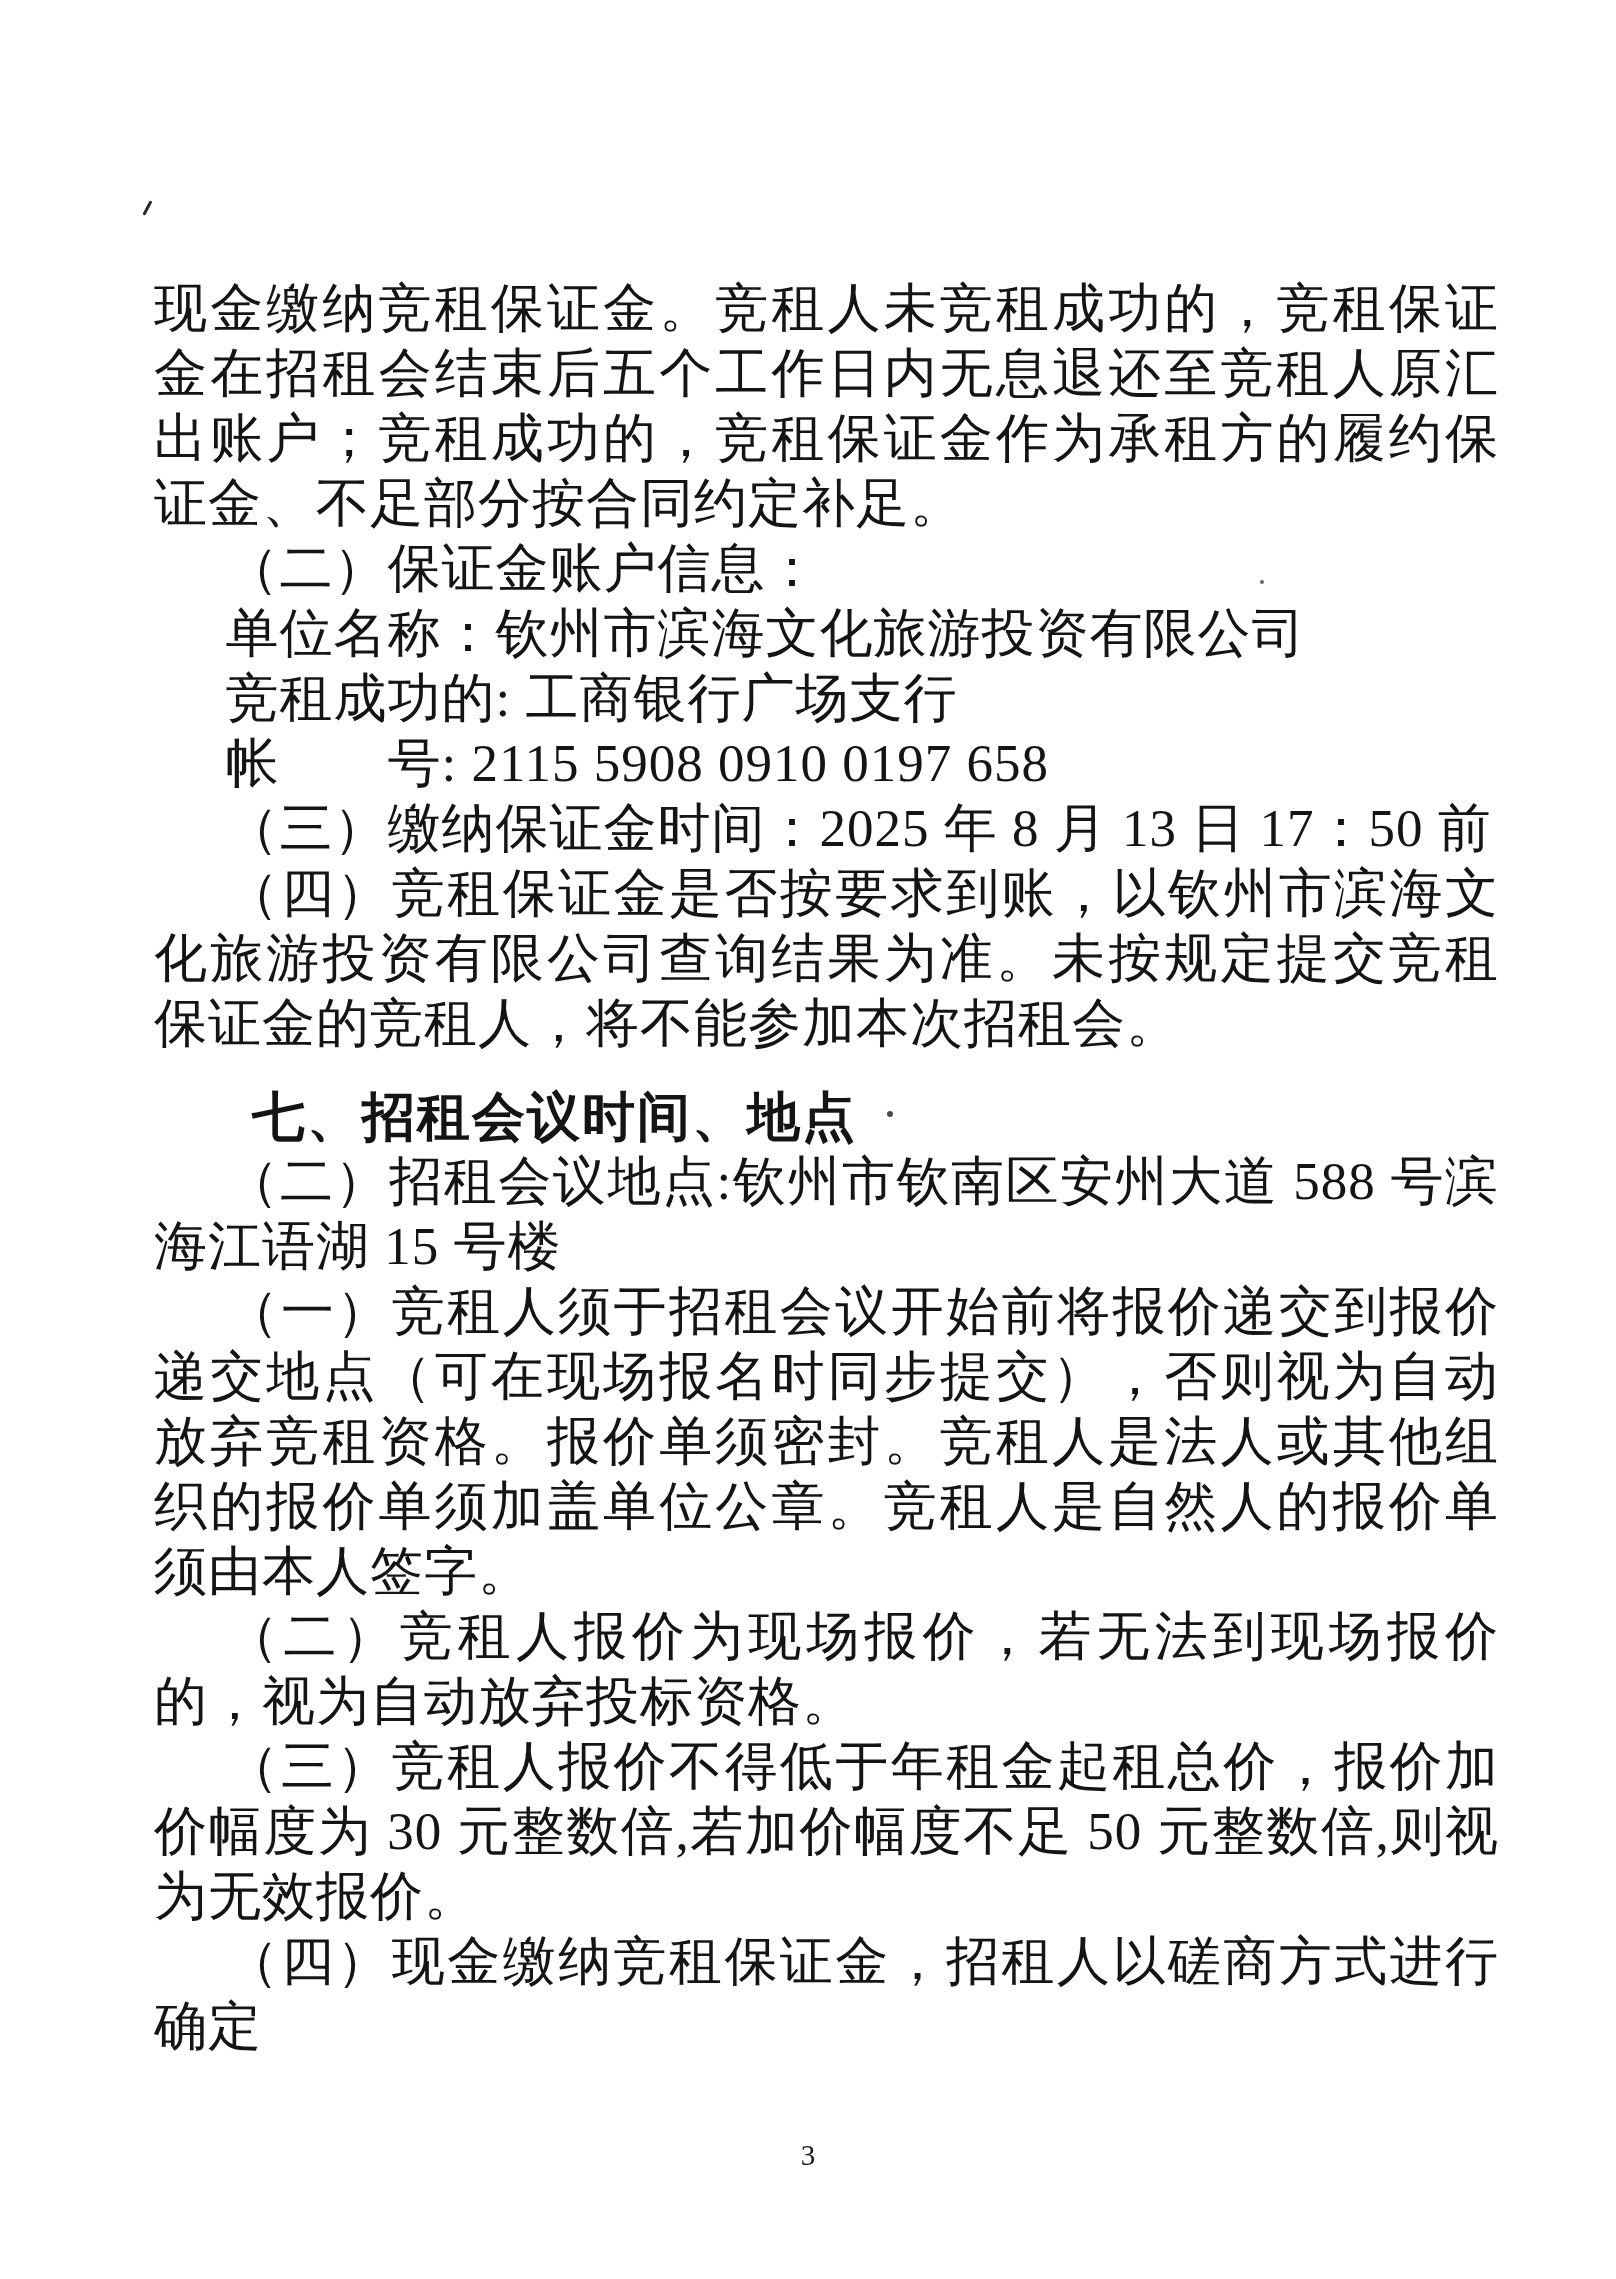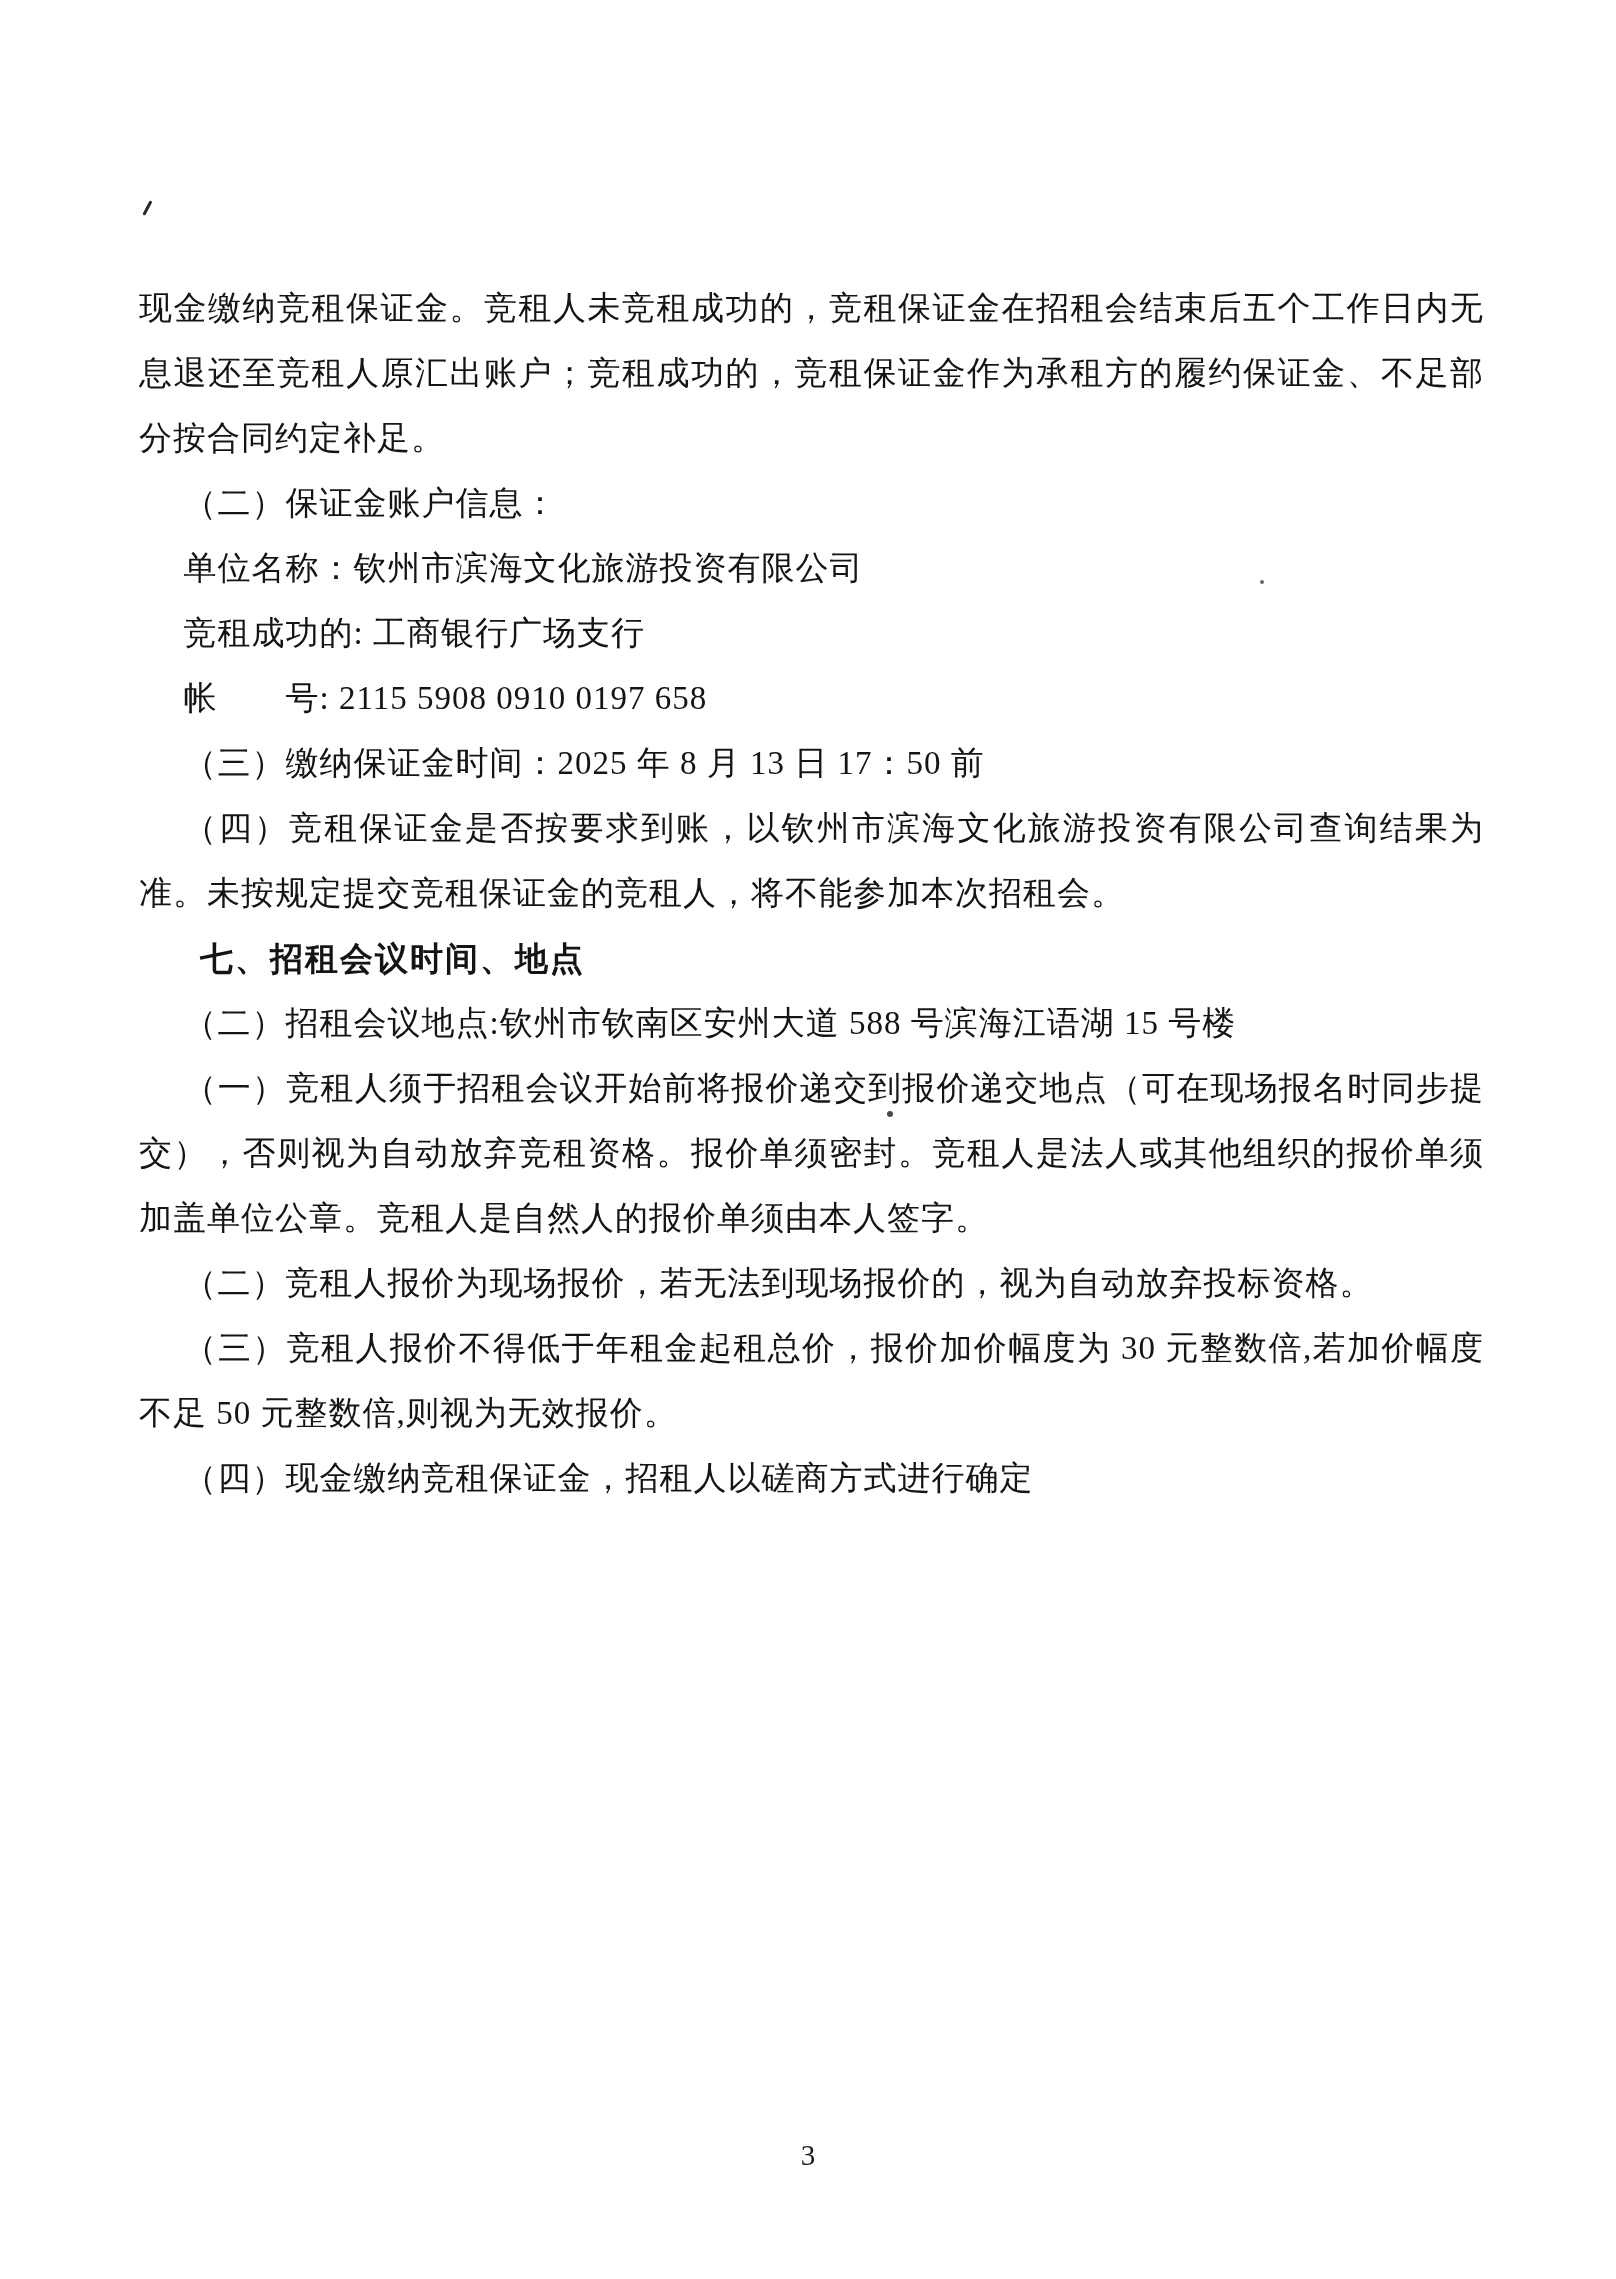--- a/index.html
+++ b/index.html
@@ -11,41 +11,42 @@
     position: relative;
     width: 1616px;
     height: 2280px;
     background: #ffffff;
     overflow: hidden;
     font-family: "Liberation Serif", serif;
     color: #141414;
   }
   .content {
     position: absolute;
-    left: 139px;
+    left: 154px;
     top: 276px;
     width: 1345px;
-    font-size: 33px;
+    font-size: 53px;
     line-height: 65px;
     letter-spacing: 1px;
     text-align: justify;
     text-justify: inter-character;
   }
   .para {
     margin: 0;
     padding: 0;
   }
   .para.indent {
     text-indent: 1.35em;
   }
   .para.heading {
     font-family: "Liberation Sans", sans-serif;
     font-weight: bold;
     text-indent: 1.85em;
     letter-spacing: 2px;
+    margin-top: 28px;
   }
   .u {
     text-decoration: underline;
     text-decoration-thickness: 2.9px;
     text-underline-offset: 7.8px;
   }
   .page-number {
     position: absolute;
     top: 2139px;
     left: 0;

